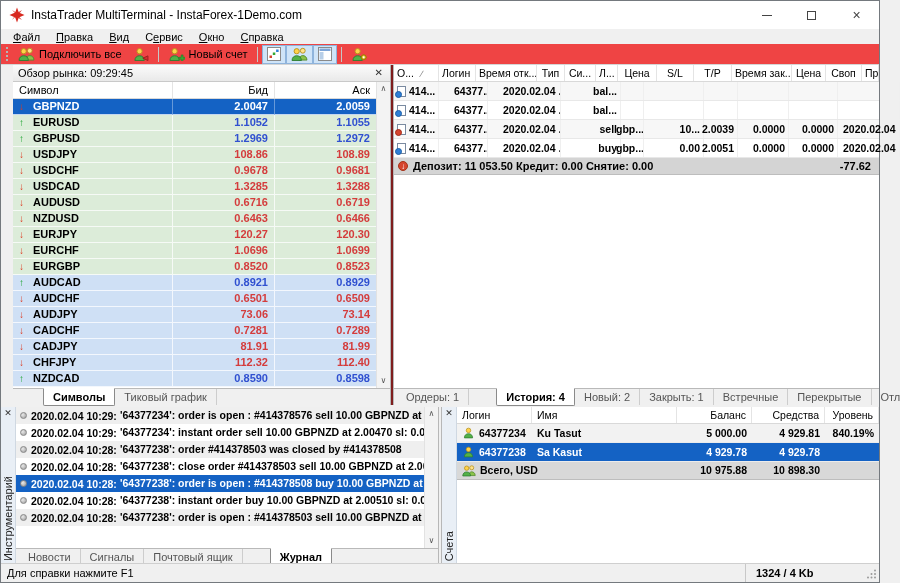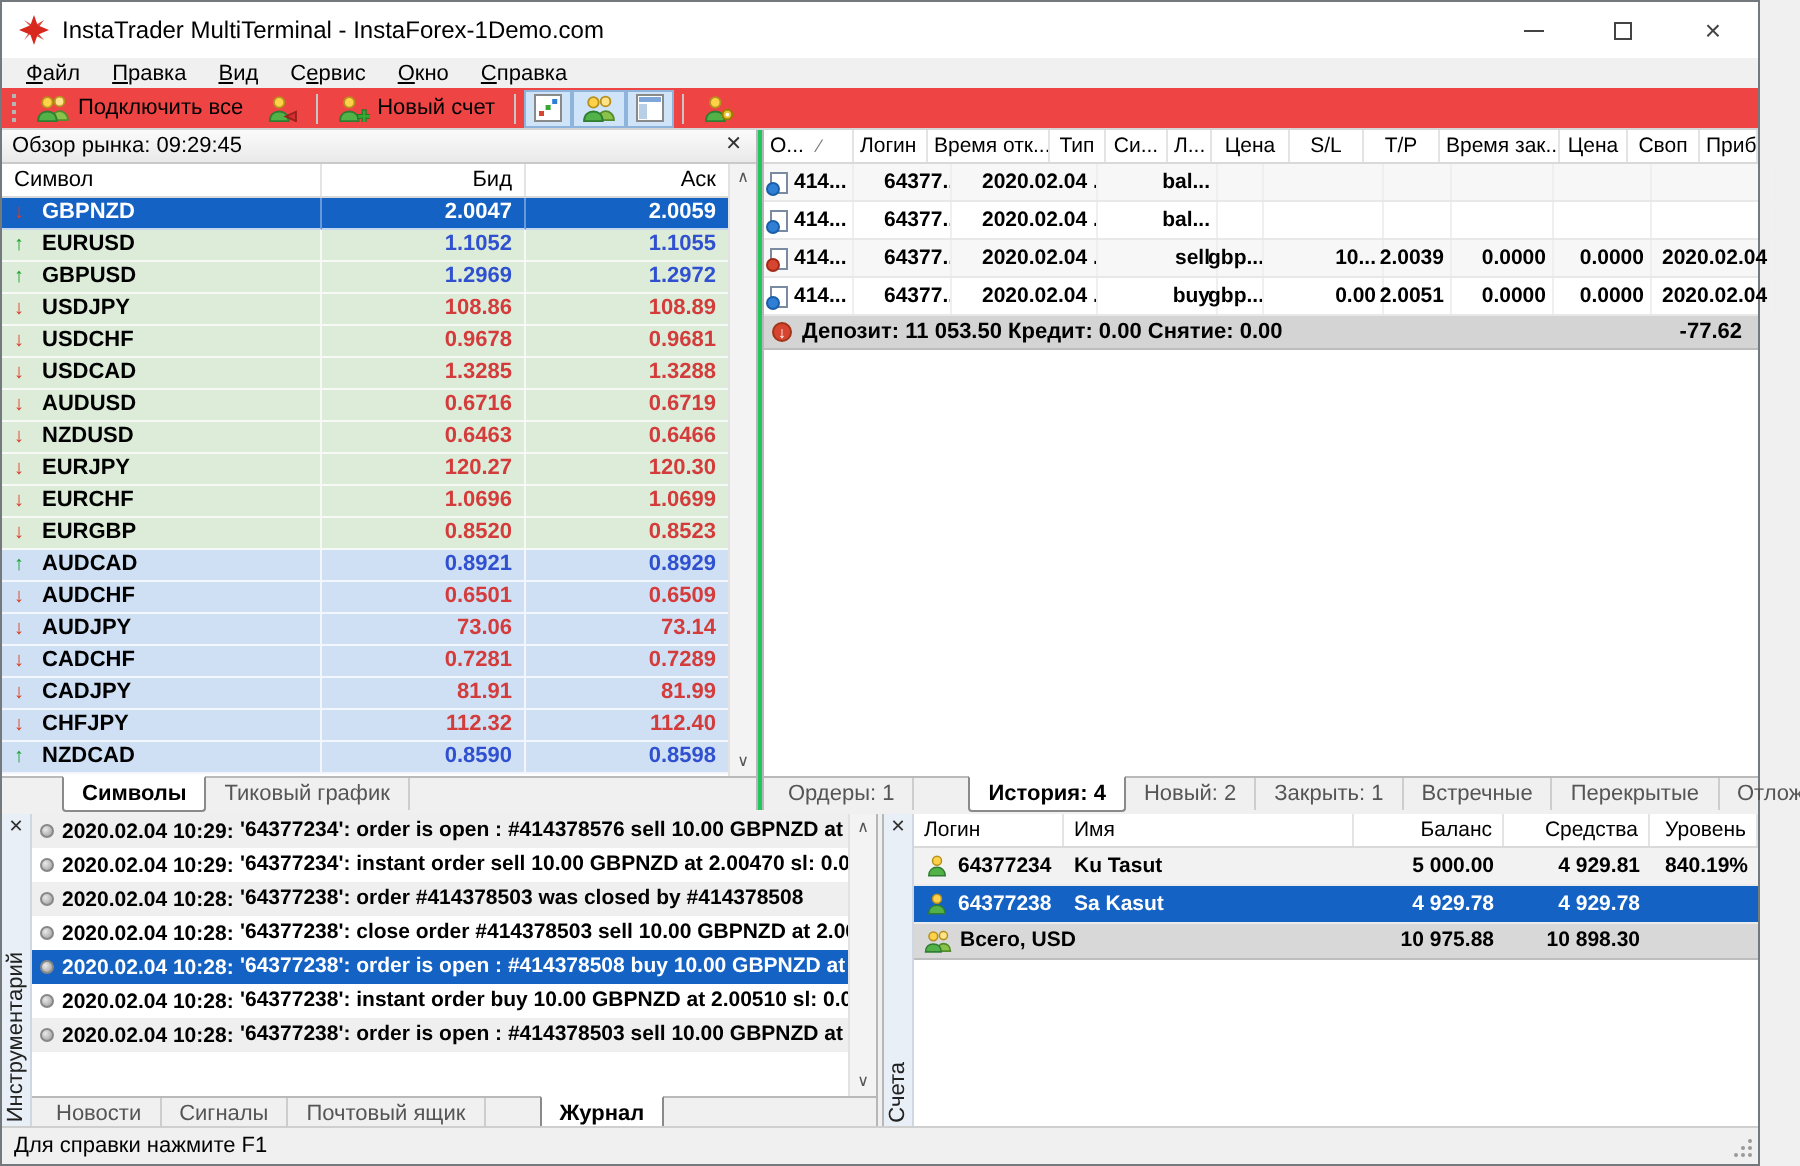--- a/index.html
+++ b/index.html
@@ -25,21 +25,21 @@
 
   
   .toolbar { position:absolute; top:43px; left:0; right:0; height:21px; background:#ef4444; border-bottom:1px solid #d5d5d5; display:flex; align-items:center; padding-left:2px; }
   .tb-grip { width:4px; height:14px; margin:0 3px; border-left:2px dotted #b5b5b5; }
   .tb-btn { display:flex; align-items:center; gap:4px; padding:1px 4px; height:19px; background:transparent; border:1px solid transparent; font-family:inherit; font-size:11px; }
   .tb-btn.toggle { background:#cfe4f8; border:1px solid #8fb4dc; }
   .tb-sep { width:1px; height:15px; background:#c6c6c6; margin:0 4px; }
   .tb-ic { display:flex; align-items:center; }
 
   
-  .main-top { position:absolute; top:64px; left:0; right:0; height:340px; background:#22c55e; }
+  .main-top { position:absolute; top:64px; left:12px; right:0; height:340px; background:#7f1d1d; }
   .market-panel { position:absolute; left:0; top:0; width:378px; height:340px; display:flex; flex-direction:column; background:#fff; border-right:1px solid #b7b7b7; }
   .panel-caption { height:17px; flex:none; background:linear-gradient(#fbfbfb,#e9e9e9); border-bottom:1px solid #c9c9c9; display:flex; align-items:center; padding:0 5px; }
   .caption-close { margin-left:auto; font-size:10px; color:#333; line-height:1; padding:0 2px; }
   .mw-body { position:relative; flex:1; overflow:hidden; background:#fff; }
   .mw-table { margin-right:14px; }
   .mw-header,.mw-row { display:grid; grid-template-columns:160px 102px 102px; }
   .mw-header { height:17px; line-height:16px; border-bottom:1px solid #d9d9d9; }
   .mw-hcell { padding:0 6px; border-right:1px solid #e4e4e4; }
   .mw-hcell.num { text-align:right; }
   .mw-row { height:16px; line-height:15px; font-weight:bold; }
@@ -651,20 +651,21 @@
           <span class="a-cell num">10 898.30</span>
           <span class="a-cell"></span>
         </div>
       </div>
     </div>
 
   </div>
 
   <div class="statusbar">
     <span class="sb-help">Для справки нажмите F1</span>
+    <span class="sb-traffic">1324 / 4 Kb</span>
     <span class="sb-grip">
         <svg width="11" height="11" viewBox="0 0 11 11">
           <circle cx="9" cy="1.5" r="1" fill="#9a9a9a"></circle>
           <circle cx="5.5" cy="5" r="1" fill="#9a9a9a"></circle>
           <circle cx="9" cy="5" r="1" fill="#9a9a9a"></circle>
           <circle cx="2" cy="8.5" r="1" fill="#9a9a9a"></circle>
           <circle cx="5.5" cy="8.5" r="1" fill="#9a9a9a"></circle>
           <circle cx="9" cy="8.5" r="1" fill="#9a9a9a"></circle>
         </svg>
       </span>

